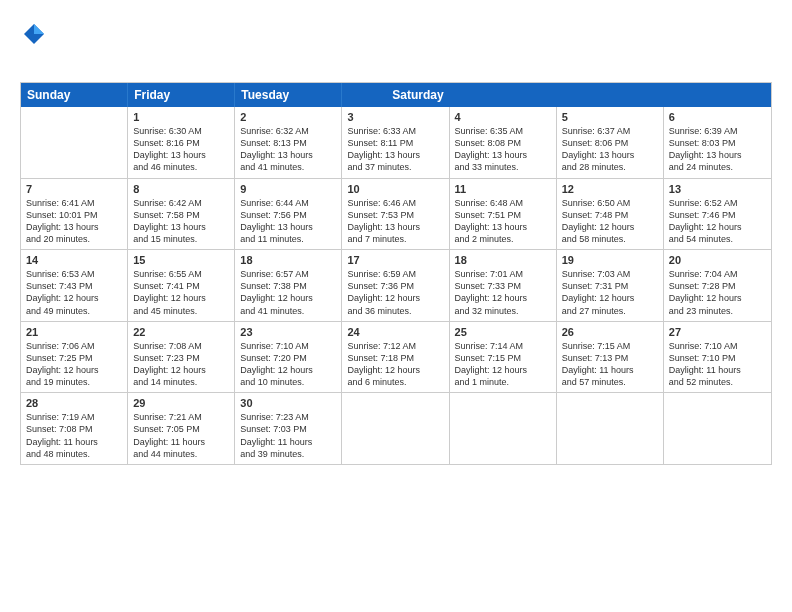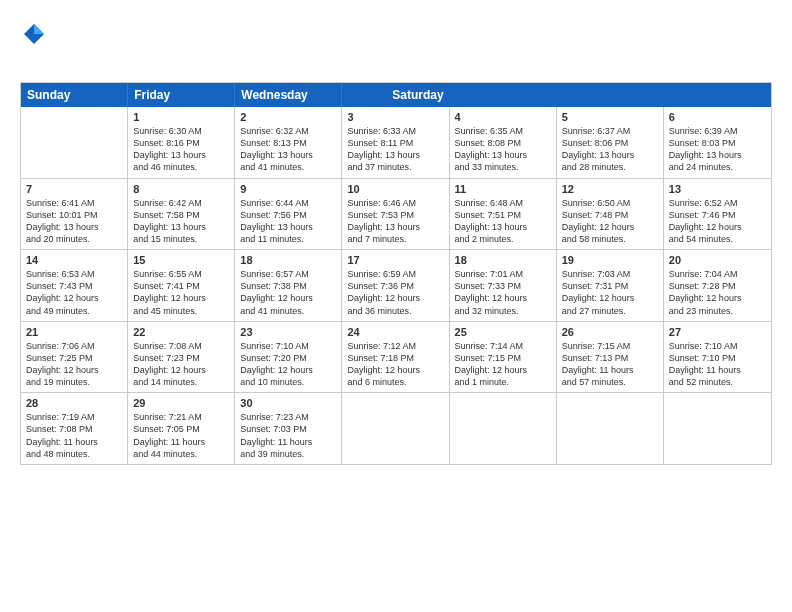--- a/index.html
+++ b/index.html
@@ -131,21 +131,21 @@
     <div class="title-area">
       <div class="month-title"></div>
       <div class="subtitle"></div>
     </div>
   </div>
 
   <div class="calendar">
     <div class="cal-header">
     <div class="cal-header-cell">Sunday</div>
         <div class="cal-header-cell">Friday</div>
-        <div class="cal-header-cell">Wednesday</div>
+        <div class="cal-header-cell">Tuesday</div>
         <div class="cal-header-cell">Saturday</div>
       </div>
     <div class="cal-body">
     <div class="cal-row">
           <div class="cal-cell empty"></div>
           <div class="cal-cell">
             <span class="day-num">1</span>
             <span class="cell-line">Sunrise: 6:30 AM</span>
             <span class="cell-line">Sunset: 8:16 PM</span>
             <span class="cell-line">Daylight: 13 hours</span>

